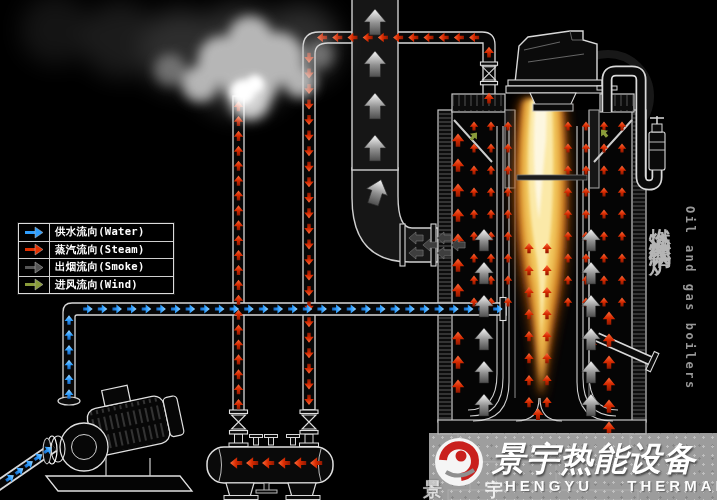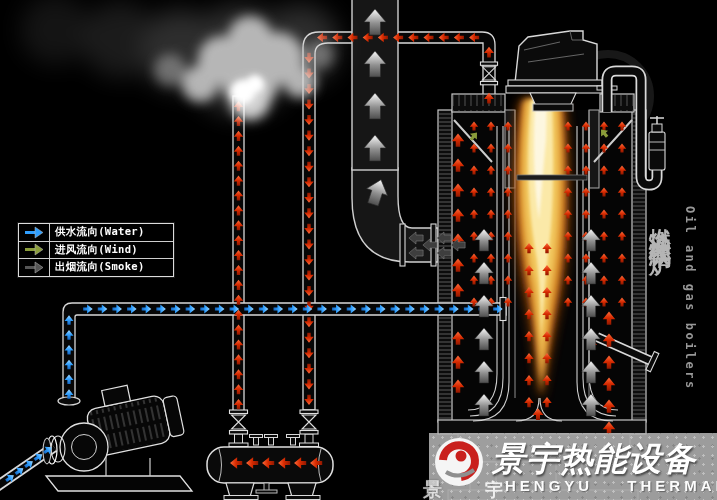--- a/index.html
+++ b/index.html
@@ -512,35 +512,44 @@
     <span class="cell-arrow">
       <svg width="22" height="13" viewBox="0 0 22 13" style="color: rgb(47, 159, 255);">
           <path d="M2,6.5 H13" stroke="currentColor" stroke-width="3"></path>
           <path d="M12,1 L20,6.5 L12,12 Z" fill="currentColor" stroke="rgba(180,180,180,.9)" stroke-width=".6"></path>
         </svg>
     </span>
     <span class="cell-label">供水流向(Water)</span>
   </div>
   <div class="legend-row">
     <span class="cell-arrow">
-      <svg width="22" height="13" viewBox="0 0 22 13" style="color: rgb(138, 156, 58);">
+      <svg width="22" height="13" viewBox="0 0 22 13" style="color: rgb(227, 48, 0);">
           <path d="M2,6.5 H13" stroke="currentColor" stroke-width="3"></path>
           <path d="M12,1 L20,6.5 L12,12 Z" fill="currentColor" stroke="rgba(180,180,180,.9)" stroke-width=".6"></path>
         </svg>
     </span>
-    <span class="cell-label">进风流向(Wind)</span>
+    <span class="cell-label">蒸汽流向(Steam)</span>
   </div>
   <div class="legend-row">
     <span class="cell-arrow">
       <svg width="22" height="13" viewBox="0 0 22 13" style="color: rgb(85, 85, 85);">
           <path d="M2,6.5 H13" stroke="currentColor" stroke-width="3"></path>
           <path d="M12,1 L20,6.5 L12,12 Z" fill="currentColor" stroke="rgba(180,180,180,.9)" stroke-width=".6"></path>
         </svg>
     </span>
     <span class="cell-label">出烟流向(Smoke)</span>
+  </div>
+  <div class="legend-row">
+    <span class="cell-arrow">
+      <svg width="22" height="13" viewBox="0 0 22 13" style="color: rgb(138, 156, 58);">
+          <path d="M2,6.5 H13" stroke="currentColor" stroke-width="3"></path>
+          <path d="M12,1 L20,6.5 L12,12 Z" fill="currentColor" stroke="rgba(180,180,180,.9)" stroke-width=".6"></path>
+        </svg>
+    </span>
+    <span class="cell-label">进风流向(Wind)</span>
   </div>
 </div>
 
 <div class="cn-vertical">燃油燃气锅炉</div>
 <div class="en-vertical">Oil and gas boilers</div>
 
 <div class="footer-band">
   <svg class="logo-mark" viewBox="-26 -26 52 52">
     <circle r="24" fill="#f5f5f5"></circle>
     <path d="M-16,-2 A16,16 0 1 1 2,15" fill="none" stroke="#c9201d" stroke-width="8"></path>

